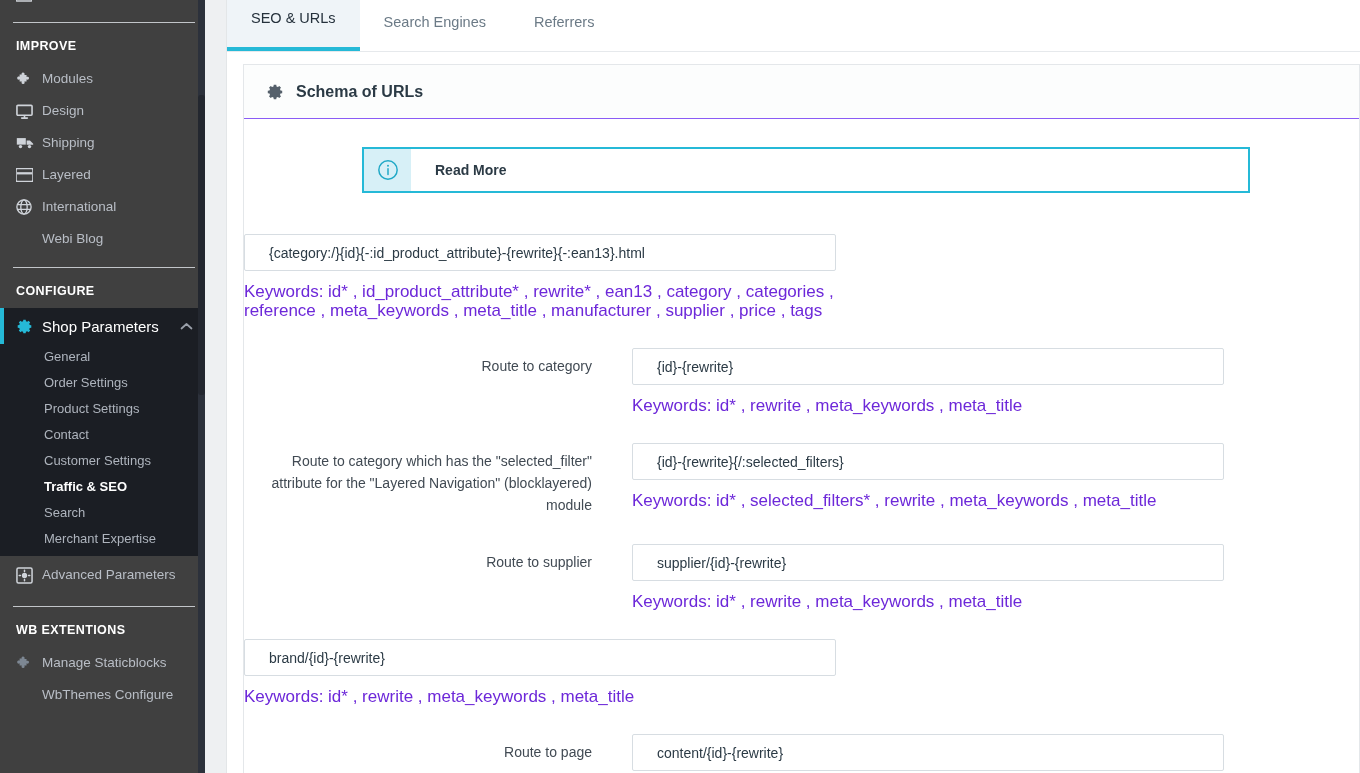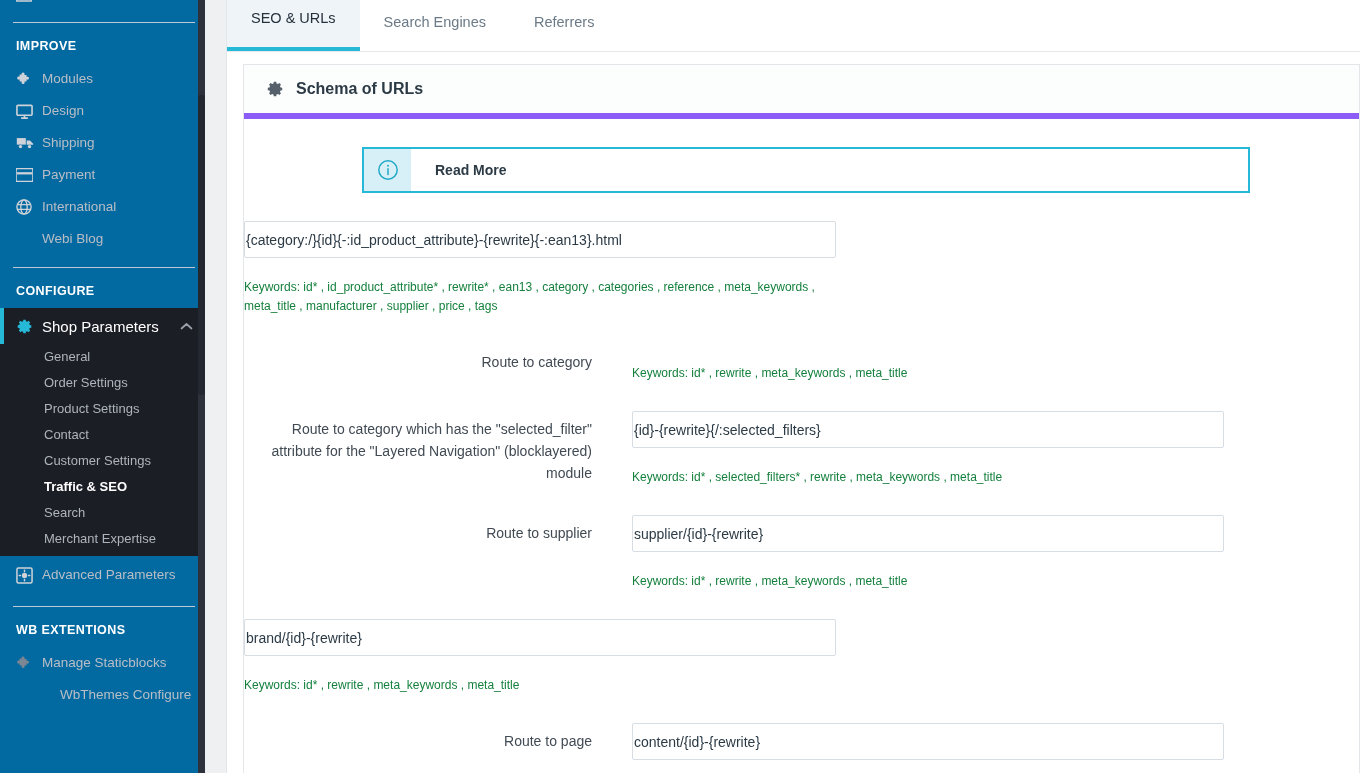--- a/index.html
+++ b/index.html
@@ -10,21 +10,21 @@
     background: #ffffff;
     font-family: "Liberation Sans", sans-serif;
   }
 
   #app { position: relative; width: 1360px; height: 773px; display: flex; }
 
   
   #sidebar {
     width: 205px;
     flex: 0 0 205px;
-    background: #0369a1;
+    background: #404040;
     color: #b7bcc5;
     position: relative;
     overflow: hidden;
     height: 773px;
   }
   .sb-inner { position: absolute; top: -22px; left: 0; width: 205px; }
 
   .sb-item {
     display: flex;
     align-items: center;
@@ -148,31 +148,31 @@
     background: #ffffff;
     border: 1px solid #e4e7ea;
     border-bottom: none;
     min-height: 720px;
   }
   #panel-head {
     height: 54px;
     display: flex;
     align-items: center;
     padding: 0 0 0 22px;
-    border-bottom: 6px solid #8b5cf6;
+    border-bottom: 1px solid #8b5cf6;
     background: #fcfdfd;
   }
   #panel-head .gear { color: #55606b; display: flex; margin-right: 12px; }
   #panel-title { font-size: 16px; font-weight: bold; color: #2b3a45; }
 
   #panel-body { padding: 28px 0 0 0; }
 
   
   #readmore {
-    margin: 0 0 0 118px;
+    margin: 0 0 13px 118px;
     width: 888px;
     height: 46px;
     border: 2px solid #25b9d7;
     display: flex;
     align-items: stretch;
     background: #ffffff;
   }
   #readmore .rm-ic {
     width: 47px; flex: 0 0 47px;
     background: #d7f0f7;
@@ -206,28 +206,28 @@
   .finput {
     display: block;
     width: 592px;
     height: 37px;
     border: 1px solid #d7dde2;
     border-radius: 2px;
     background: #ffffff;
     font-family: "Liberation Sans", sans-serif;
     font-size: 14px;
     color: #2b3a45;
-    padding: 0 1px;
+    padding: 0 24px;
     outline: none;
   }
   .fhelp {
     width: 600px;
-    margin-top: 20px;
-    font-size: 12px;
-    color: #15803d;
+    margin-top: 11px;
+    font-size: 17px;
+    color: #6d28d9;
     line-height: 19px;
   }
 </style>
 </head>
 <body>
 
 <div id="app">
 
   <nav id="sidebar">
     <div class="sb-inner">
@@ -280,21 +280,21 @@
         <span class="sb-label">Shipping</span>
       </div>
 
       <div class="sb-item">
         <span class="ic">
           <svg width="17" height="14" viewBox="0 0 18 14" fill="currentColor">
             <rect x="0" y="0" width="18" height="14" rx="1.6" fill="none" stroke="currentColor" stroke-width="1.7"></rect>
             <rect x="1" y="4" width="16" height="2.4"></rect>
           </svg>
         </span>
-        <span class="sb-label">Payment</span>
+        <span class="sb-label">Layered</span>
       </div>
 
       <div class="sb-item">
         <span class="ic">
           <svg width="16" height="16" viewBox="0 0 18 18" fill="none" stroke="currentColor" stroke-width="1.5">
             <circle cx="9" cy="9" r="8"></circle>
               <ellipse cx="9" cy="9" rx="3.6" ry="8"></ellipse>
               <path d="M1.3 6.4h15.4M1.3 11.6h15.4"></path>
           </svg>
         </span>
@@ -352,21 +352,21 @@
 
       <div class="sb-item">
         <span class="ic" style="color:#7d8793">
           <svg width="17" height="17" viewBox="0 0 24 24" fill="currentColor">
             <path d="M10 2a2.2 2.2 0 0 1 2.2 2.2c0 .5-.2.9-.4 1.3h3.1v3.1c.4-.2.8-.4 1.3-.4A2.2 2.2 0 0 1 18.4 10a2.2 2.2 0 0 1-2.2 2.2c-.5 0-.9-.2-1.3-.4v3.1h-3.1c.2.4.4.8.4 1.3A2.2 2.2 0 0 1 10 18.4a2.2 2.2 0 0 1-2.2-2.2c0-.5.2-.9.4-1.3H5.1v-3.1c-.4.2-.8.4-1.3.4A2.2 2.2 0 0 1 1.6 10c0-1.2 1-2.2 2.2-2.2.5 0 .9.2 1.3.4V5.1h3.1c-.2-.4-.4-.8-.4-1.3A2.2 2.2 0 0 1 10 2z"></path>
           </svg>
         </span>
         <span class="sb-label">Manage Staticblocks</span>
       </div>
 
-      <div class="sb-item" style="padding-left:60px">
+      <div class="sb-item" style="padding-left:42px">
         <span class="sb-label">WbThemes Configure</span>
       </div>
 
     </div>
 
     <div id="sb-scroll-track">
       <div id="sb-scroll-thumb"></div>
     </div>
   </nav>
 
@@ -414,20 +414,21 @@
         <div class="frow">
           <div class="fctl">
             <input class="finput" type="text" value="{category:/}{id}{-:id_product_attribute}-{rewrite}{-:ean13}.html" style="">
             <div class="fhelp">Keywords: id* , id_product_attribute* , rewrite* , ean13 , category , categories , reference , meta_keywords , meta_title , manufacturer , supplier , price , tags</div>
           </div>
         </div>
 
         <div class="frow">
           <div class="flabel">Route to category</div>
           <div class="fctl">
+            <input class="finput" type="text" value="{id}-{rewrite}" style="">
             <div class="fhelp">Keywords: id* , rewrite , meta_keywords , meta_title</div>
           </div>
         </div>
 
         <div class="frow">
           <div class="flabel">Route to category which has the "selected_filter" attribute for the "Layered Navigation" (blocklayered) module</div>
           <div class="fctl">
             <input class="finput" type="text" value="{id}-{rewrite}{/:selected_filters}" style="">
             <div class="fhelp">Keywords: id* , selected_filters* , rewrite , meta_keywords , meta_title</div>
           </div>

